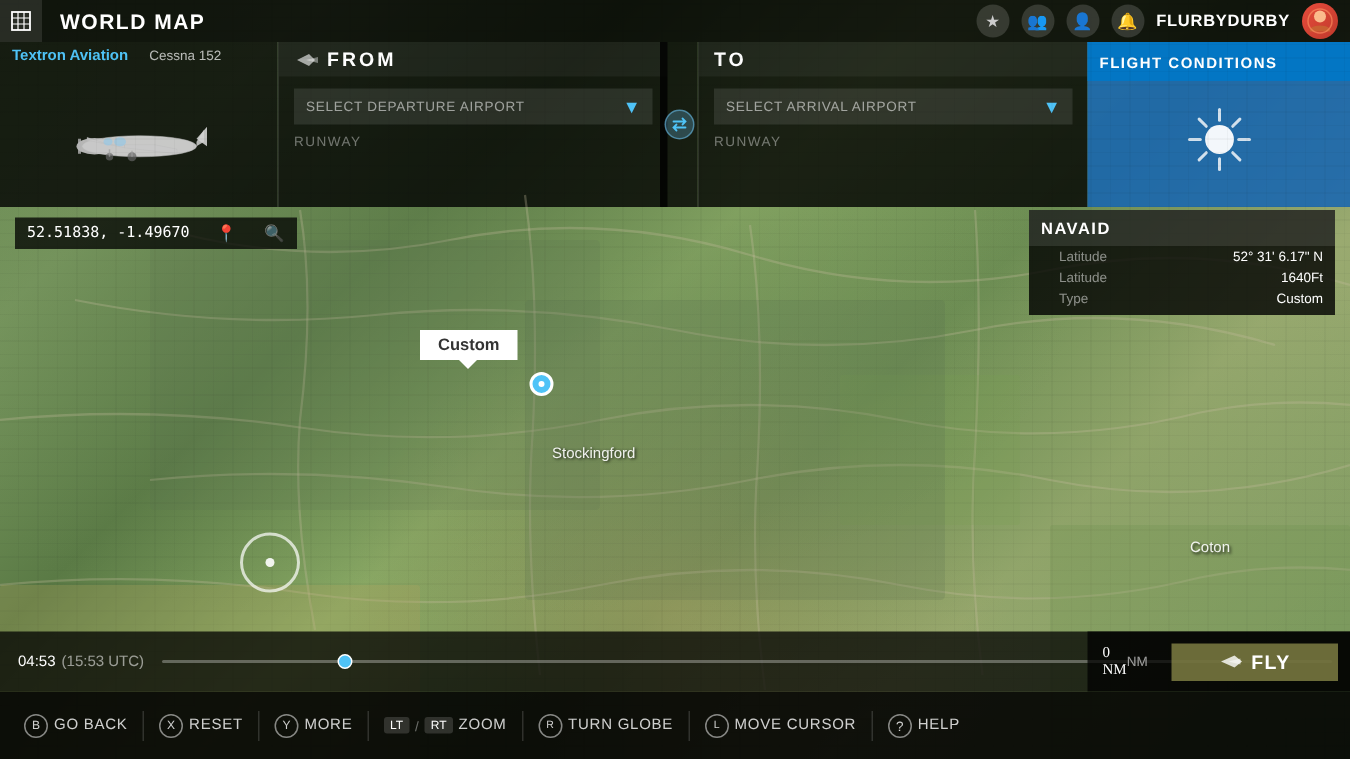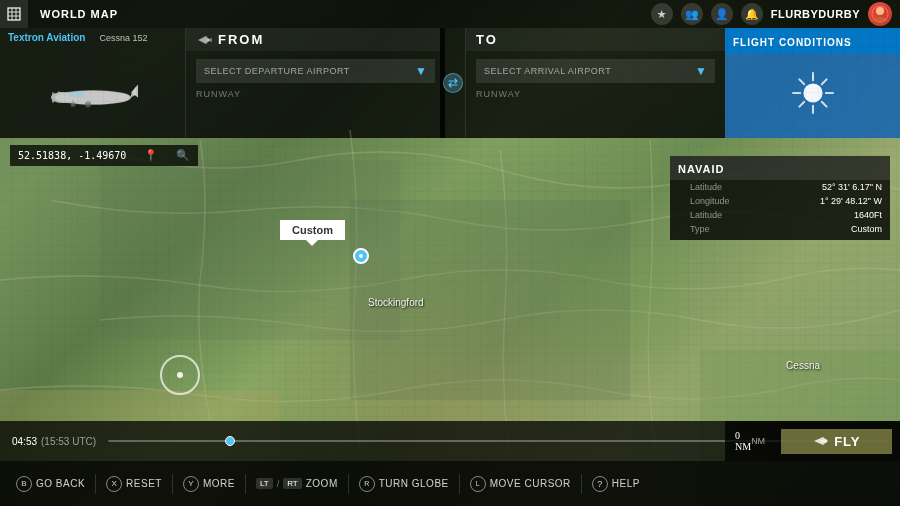--- a/index.html
+++ b/index.html
@@ -41,21 +41,21 @@
       background: rgba(255,255,255,0.1);
       display: flex;
       align-items: center;
       justify-content: center;
       color: #fff;
       font-size: 10px;
     }
 
     #world-map-title {
       color: #fff;
-      font-size: 11px;
+      font-size: 14px;
       font-weight: bold;
       padding: 0 12px;
       letter-spacing: 1px;
     }
 
     #top-right-icons {
       margin-left: auto;
       display: flex;
       align-items: center;
       gap: 8px;
@@ -286,23 +286,23 @@
     }
 
     #coords-search {
       color: rgba(255,255,255,0.6);
       font-size: 11px;
     }
 
     
     #navaid-panel {
       position: absolute;
-      top: 156px;
+      top: 140px;
       right: 10px;
-      width: 220px;
+      width: 204px;
       background: rgba(0,0,0,0.8);
       z-index: 80;
       padding-bottom: 4px;
     }
 
     #navaid-header {
       background: rgba(255,255,255,0.1);
       padding: 3px 8px;
     }
 
@@ -739,24 +739,20 @@
 
 <div id="navaid-panel">
   <div id="navaid-header">
     <span id="navaid-title">NAVAID</span>
   </div>
   <div class="navaid-row">
     <span class="navaid-key">Latitude</span>
     <span class="navaid-val">52° 31' 6.17" N</span>
   </div>
   <div class="navaid-row">
-    <span class="navaid-key">Longitude</span>
-    <span class="navaid-val">1° 29' 48.12" W</span>
-  </div>
-  <div class="navaid-row">
     <span class="navaid-key">Latitude</span>
     <span class="navaid-val">1640Ft</span>
   </div>
   <div class="navaid-row">
     <span class="navaid-key">Type</span>
     <span class="navaid-val">Custom</span>
   </div>
 </div>
 
 <div id="custom-tooltip">
@@ -770,21 +766,21 @@
     </svg>
   </div>
 </div>
 
 <div id="circle-marker">
   <div class="small-dot"></div>
 </div>
 
 <div id="stockingford-label">Stockingford</div>
 
-<div id="coton-label">Cessna</div>
+<div id="coton-label">Coton</div>
 
 <div id="time-bar">
   <span id="time-text"><span style="color:#fff;">04:53</span><span style="color:rgba(255,255,255,0.55);margin-left:4px;">(15:53 UTC)</span></span>
   <div id="time-slider">
     <div class="slider-track">
       <div class="slider-thumb"></div>
     </div>
   </div>
 </div>
 

